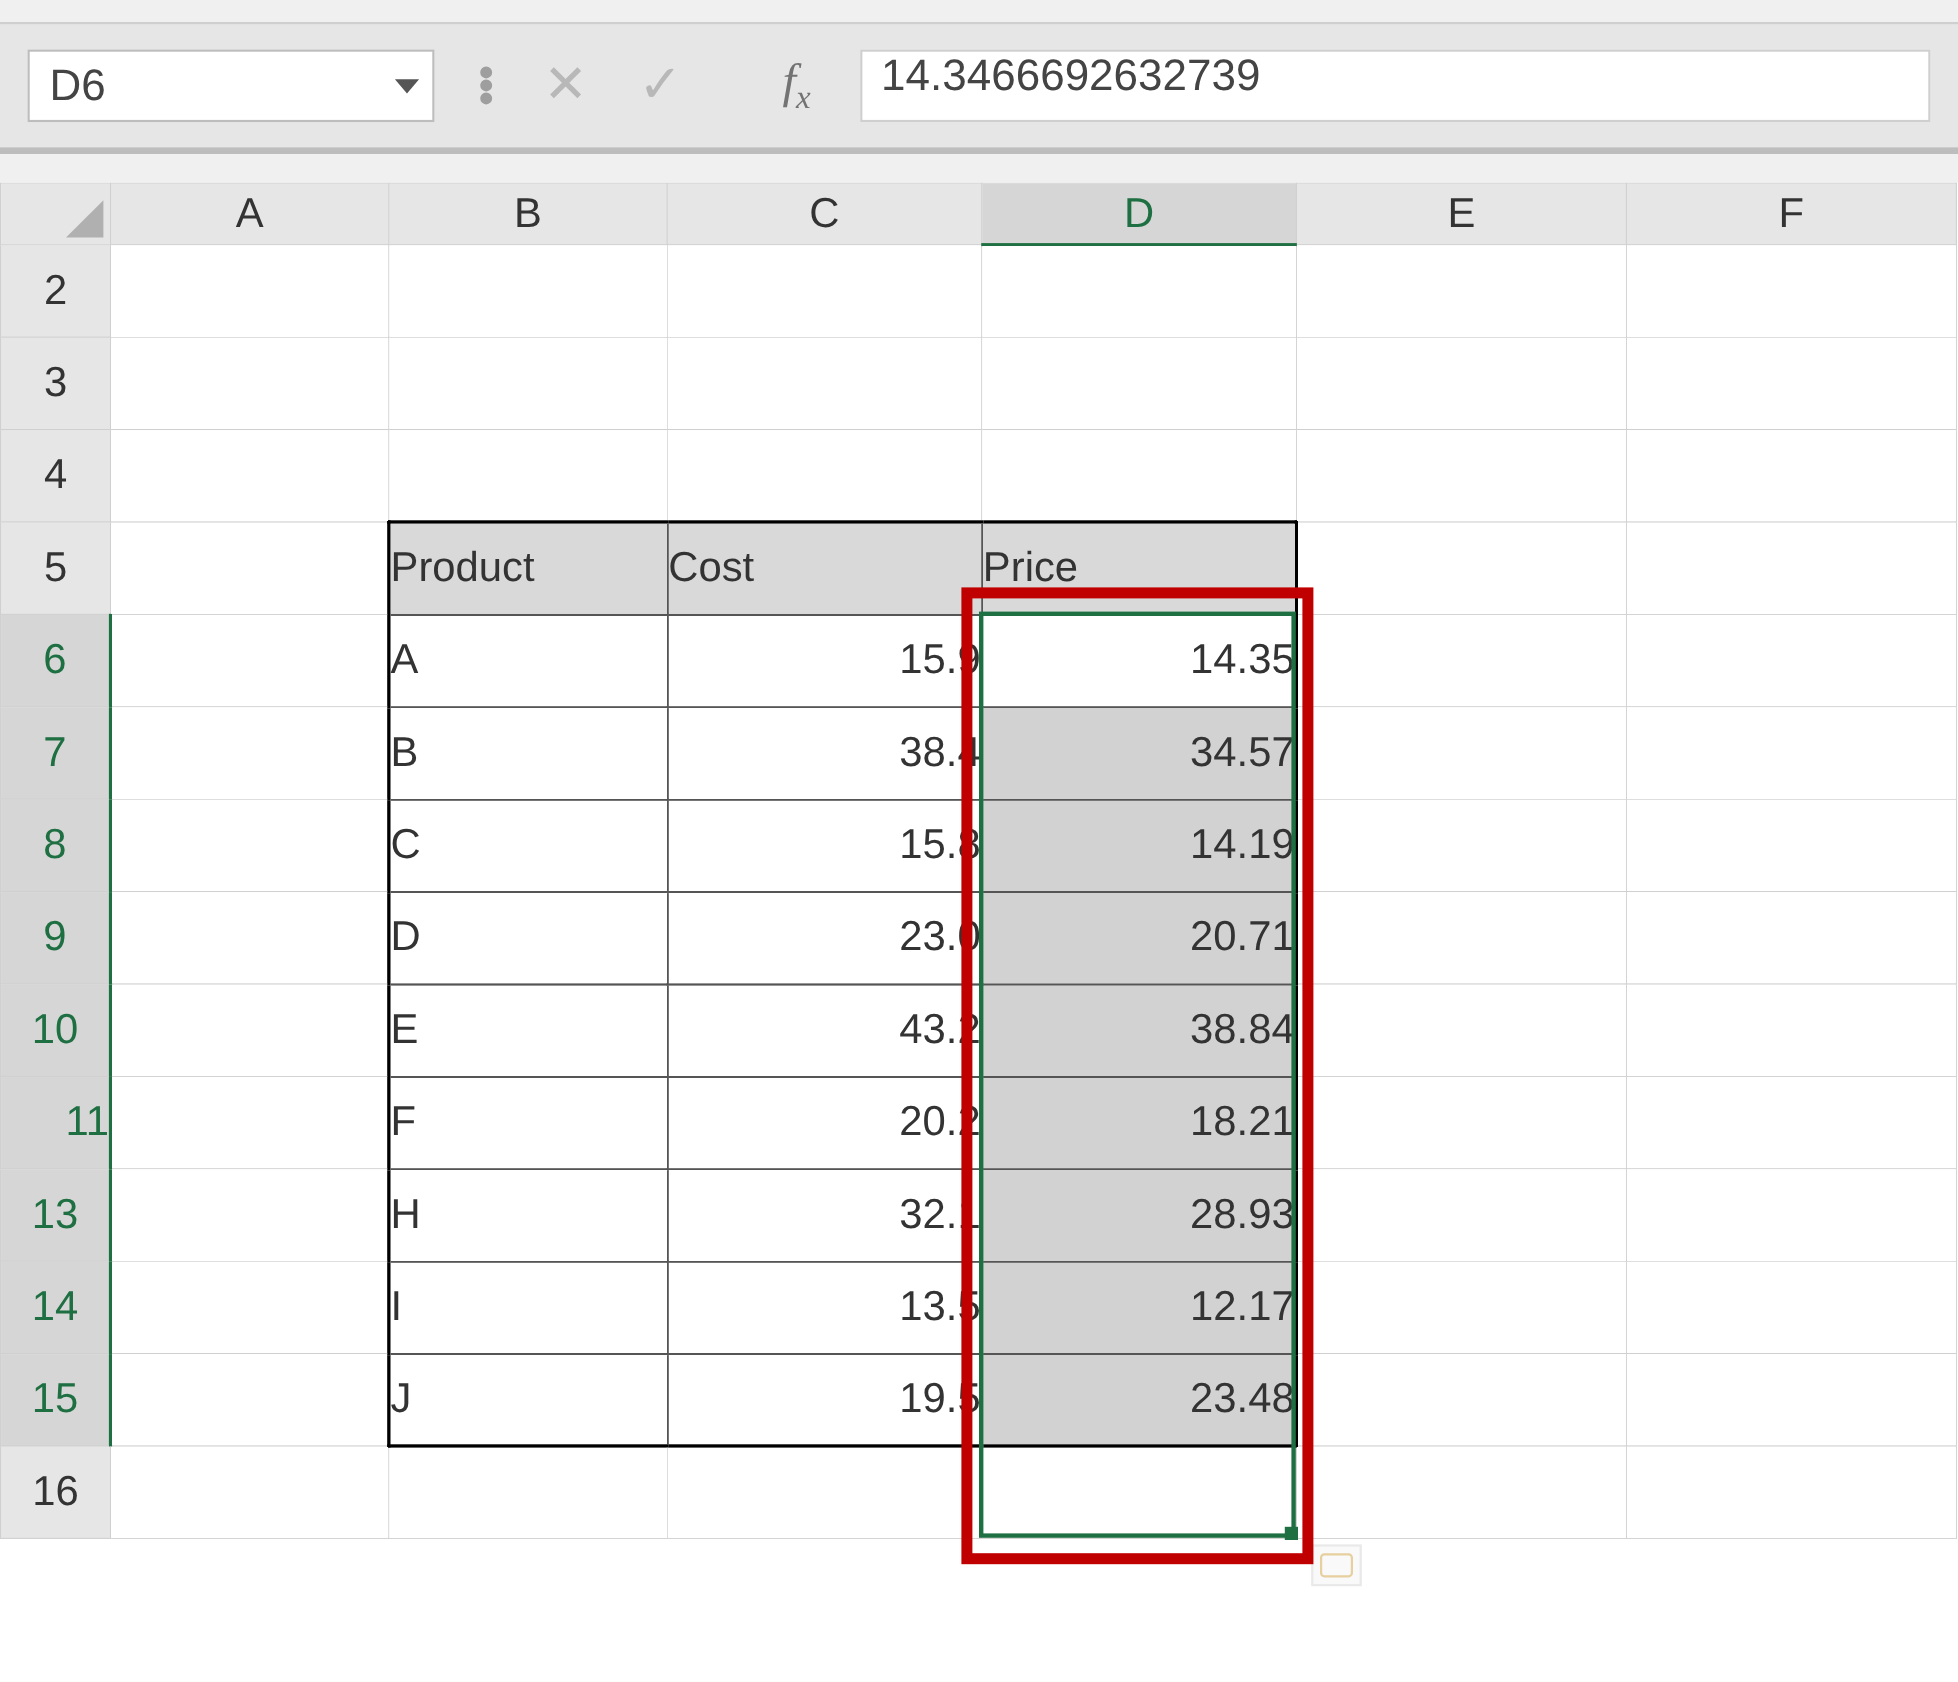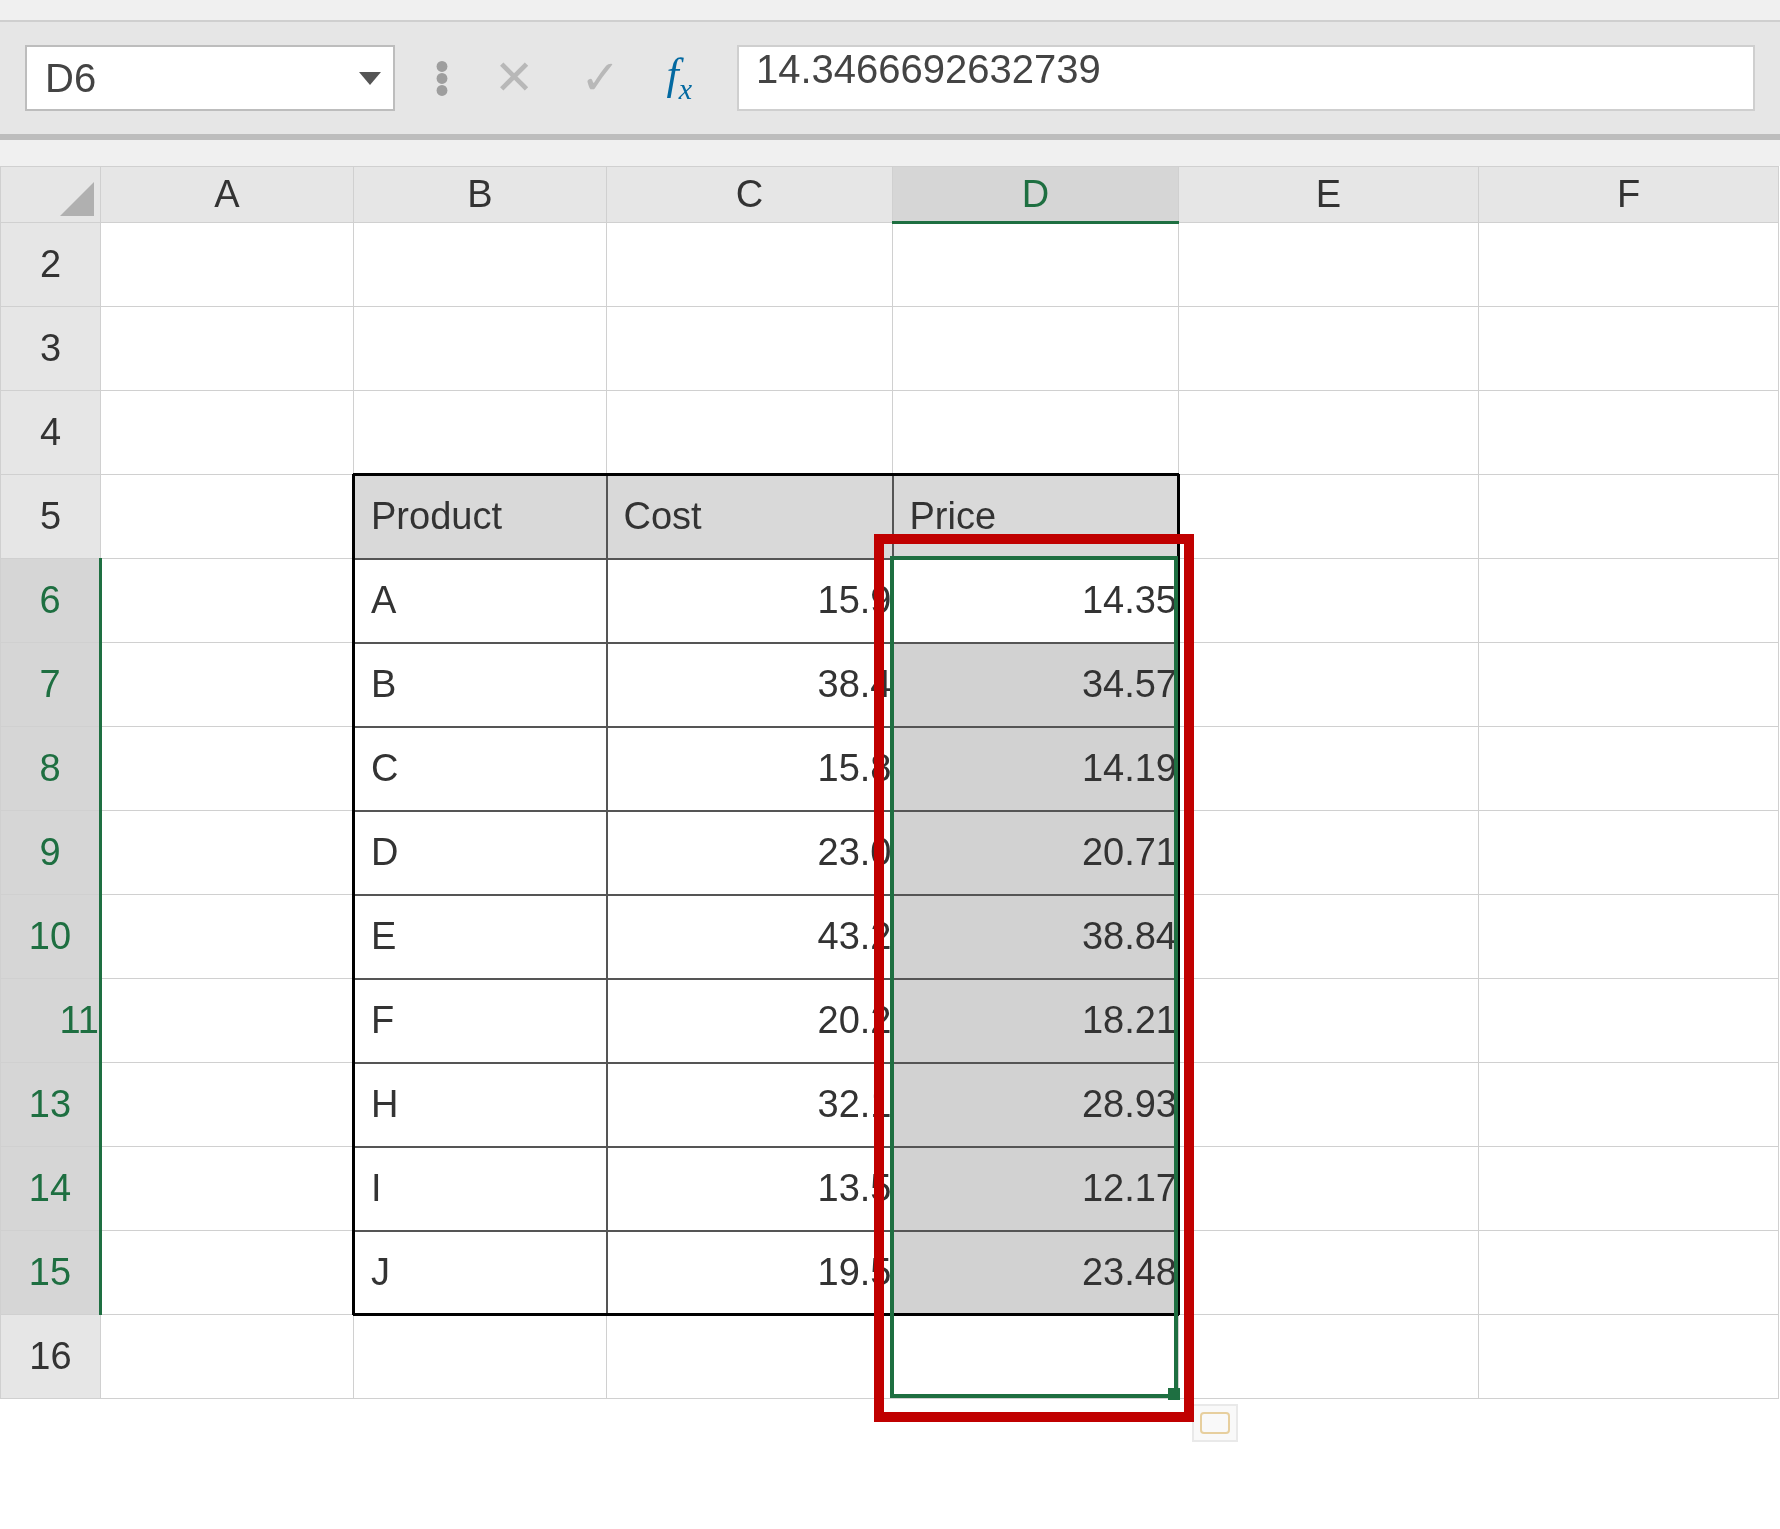--- a/index.html
+++ b/index.html
@@ -61,24 +61,25 @@
     align-items: center;
     gap: 46px;
     margin-left: 45px;
   }
   .fb-btn {
     color: #b8b8b8;
     font-size: 48px;
     line-height: 1;
   }
   .fb-btn.fx {
-    color: #0369a1;
+    color: #737373;
     font-style: italic;
     font-family: "Times New Roman", serif;
     font-size: 44px;
+    margin-left: 45px;
   }
   .fb-btn.fx sub { font-size: 30px; }
   .formula-input {
     flex: 1;
     background: #ffffff;
     border: 2px solid #cfcfcf;
     height: 66px;
     margin-left: 45px;
     margin-right: 25px;
     padding-left: 17px;
@@ -157,21 +158,21 @@
     background: #ffffff;
     height: 84px;
     position: relative;
     padding: 0 10px;
   }
   .cell .inner {
     width: 100%;
     overflow: hidden;
     white-space: nowrap;
   }
-  .txt-left { text-align: left; margin-left: 16px; }
+  .txt-left { text-align: left; }
   .txt-right { text-align: right; }
 
   
   .dt-header {
     background: #d9d9d9 !important;
   }
 
   .sel-fill {
     background: #d2d2d2 !important;
   }

